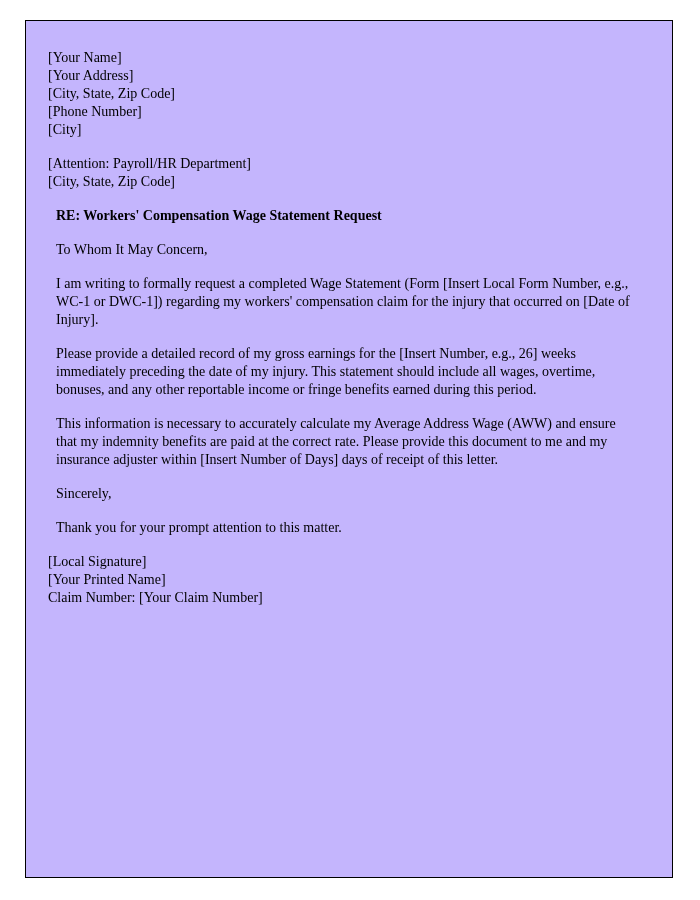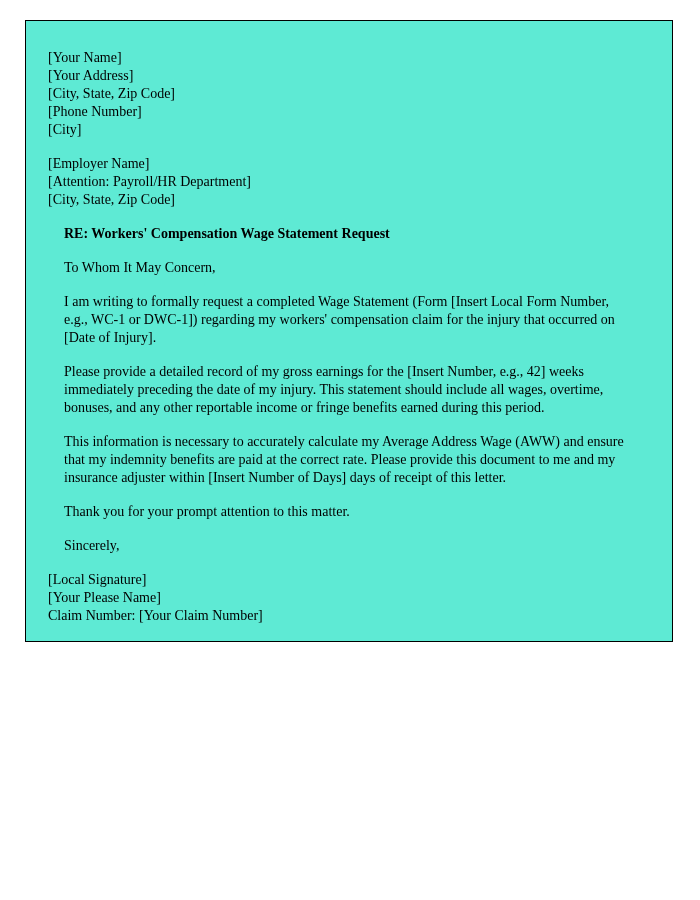--- a/index.html
+++ b/index.html
@@ -13,40 +13,40 @@
     width: 700px;
     height: 900px;
     background: #ffffff;
     overflow: hidden;
   }
   .page-border {
     position: absolute;
     left: 25px;
     top: 20px;
     width: 648px;
-    height: 622px;
+    height: 858px;
     border: 1.5px solid #000000;
-    background: #5eead4;
+    background: #c4b5fd;
   }
   .content {
     padding: 28px 38px 0 22px;
     font-family: "Liberation Serif", "DejaVu Serif", serif;
     font-size: 14px;
     line-height: 18px;
     color: #000000;
     width: 100%;
   }
   .block {
     margin: 0 0 16px 0;
   }
   .line {
     white-space: nowrap;
   }
   .para {
-    margin: 0 0 16px 16px;
+    margin: 0 0 16px 8px;
     max-width: 586px;
   }
   .subject {
     font-weight: bold;
   }
 </style>
 </head>
 <body>
 
 <div class="canvas">
@@ -55,37 +55,36 @@
 
       <div class="block">
         <div class="line">[Your Name]</div>
         <div class="line">[Your Address]</div>
         <div class="line">[City, State, Zip Code]</div>
         <div class="line">[Phone Number]</div>
         <div class="line">[City]</div>
       </div>
 
       <div class="block">
-        <div class="line">[Employer Name]</div>
         <div class="line">[Attention: Payroll/HR Department]</div>
         <div class="line">[City, State, Zip Code]</div>
       </div>
 
       <div class="para subject">RE: Workers' Compensation Wage Statement Request</div>
 
       <div class="para">To Whom It May Concern,</div>
 
       <div class="para">I am writing to formally request a completed Wage Statement (Form [Insert Local Form Number, e.g., WC-1 or DWC-1]) regarding my workers' compensation claim for the injury that occurred on [Date of Injury].</div>
-      <div class="para">Please provide a detailed record of my gross earnings for the [Insert Number, e.g., 42] weeks immediately preceding the date of my injury. This statement should include all wages, overtime, bonuses, and any other reportable income or fringe benefits earned during this period.</div>
+      <div class="para">Please provide a detailed record of my gross earnings for the [Insert Number, e.g., 26] weeks immediately preceding the date of my injury. This statement should include all wages, overtime, bonuses, and any other reportable income or fringe benefits earned during this period.</div>
       <div class="para">This information is necessary to accurately calculate my Average Address Wage (AWW) and ensure that my indemnity benefits are paid at the correct rate. Please provide this document to me and my insurance adjuster within [Insert Number of Days] days of receipt of this letter.</div>
+      <div class="para">Sincerely,</div>
+
       <div class="para">Thank you for your prompt attention to this matter.</div>
-
-      <div class="para">Sincerely,</div>
 
       <div class="block">
         <div class="line">[Local Signature]</div>
-        <div class="line">[Your Please Name]</div>
+        <div class="line">[Your Printed Name]</div>
         <div class="line">Claim Number: [Your Claim Number]</div>
       </div>
 
     </div>
   </div>
 </div>
 
 </body></html>

